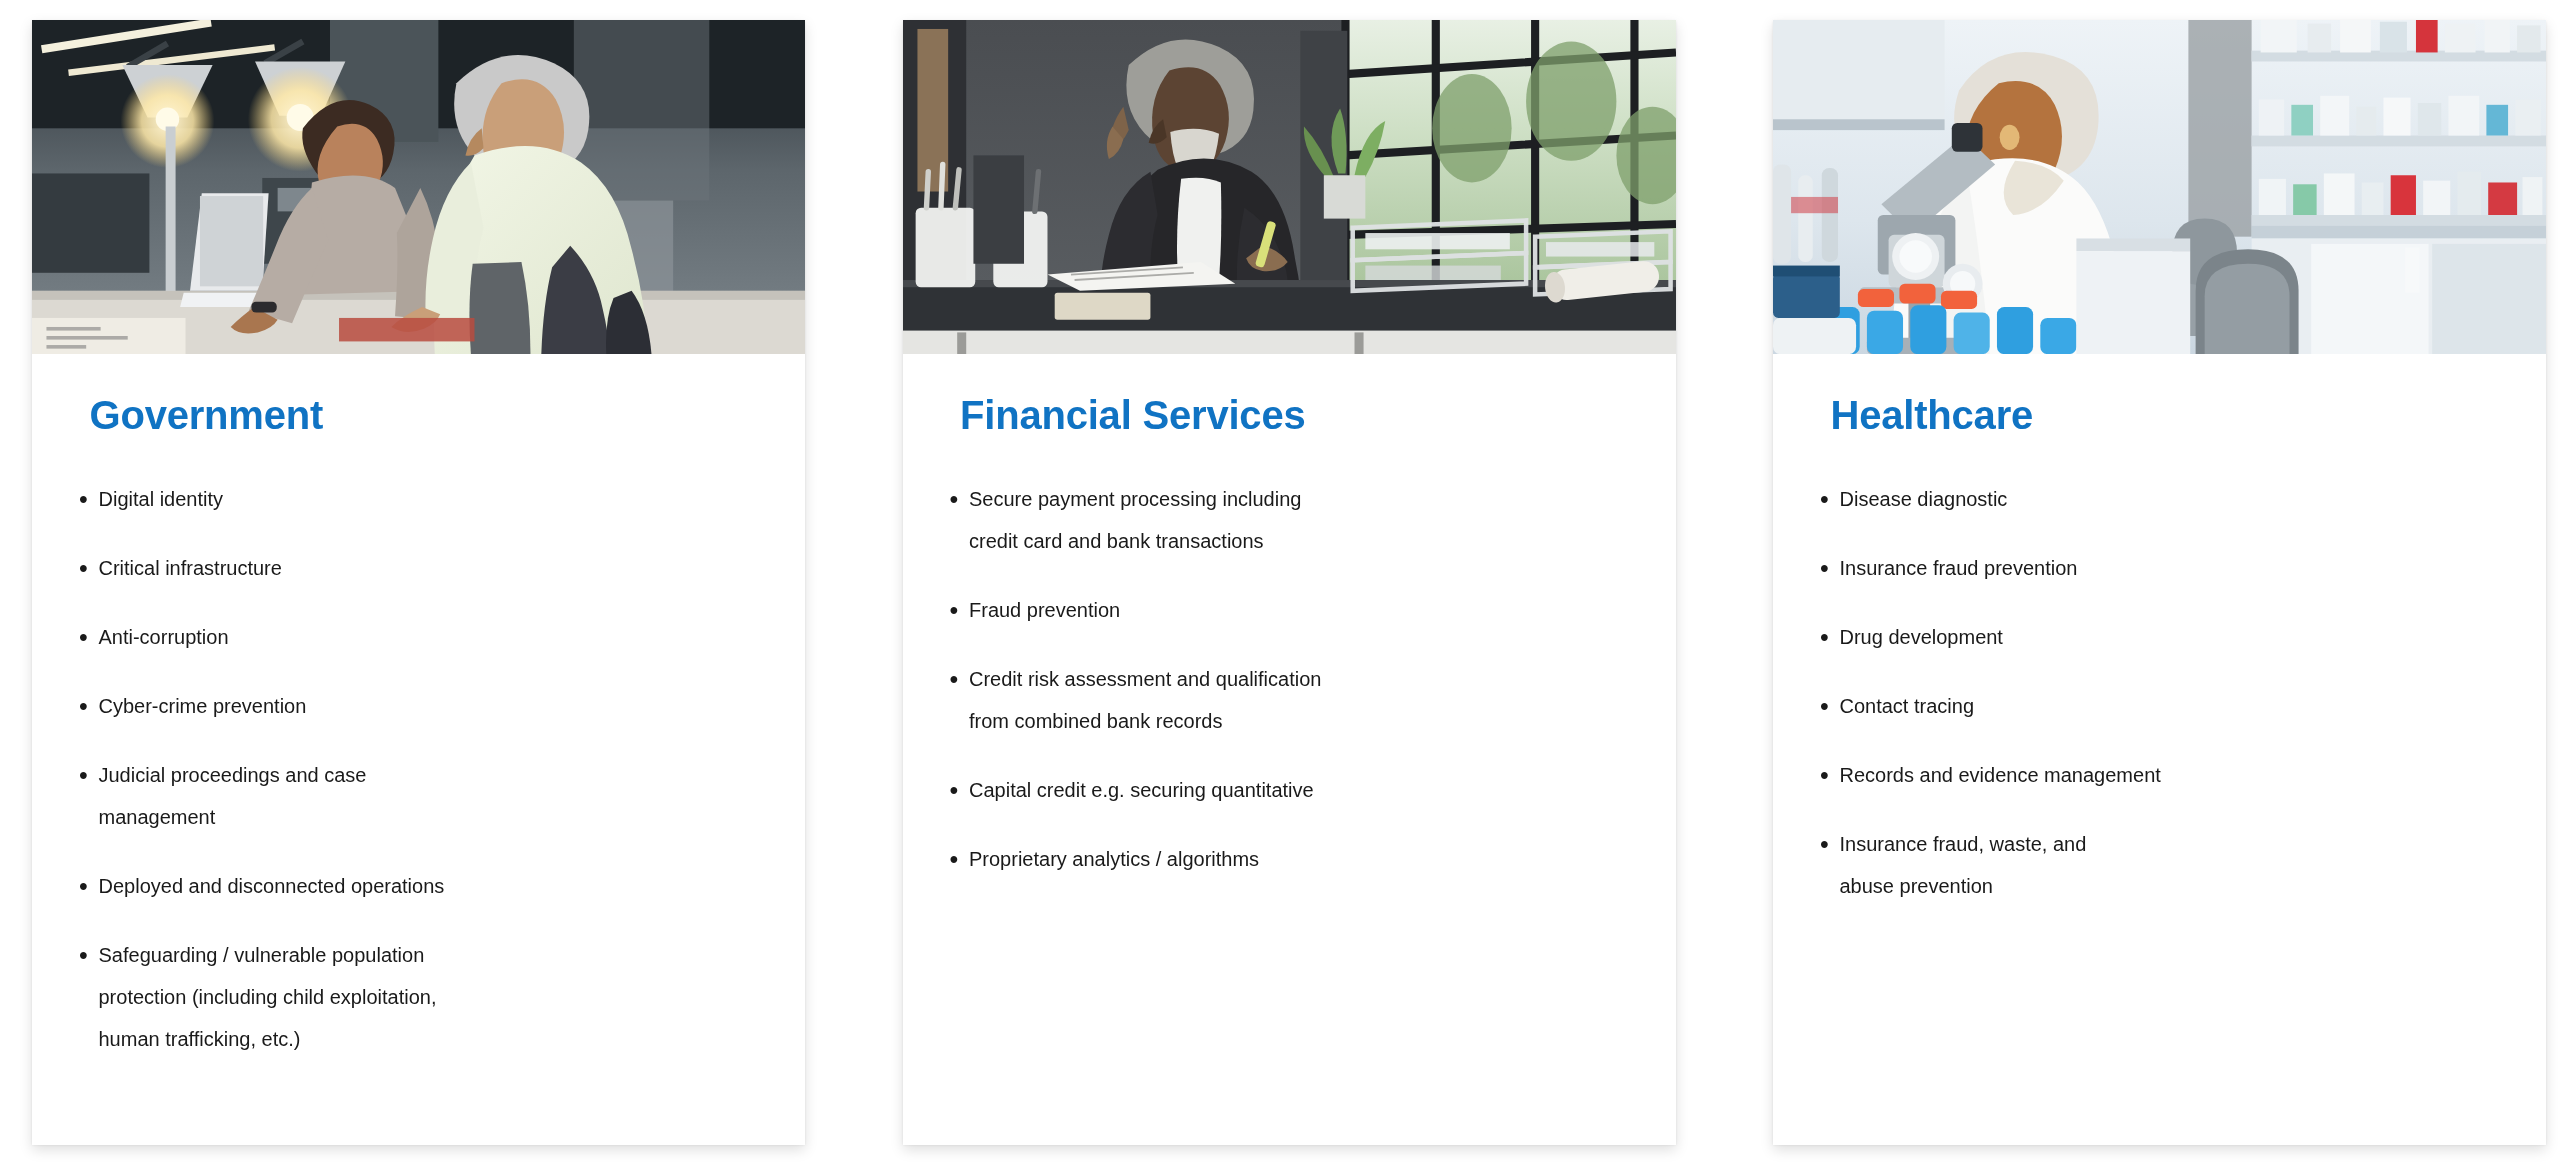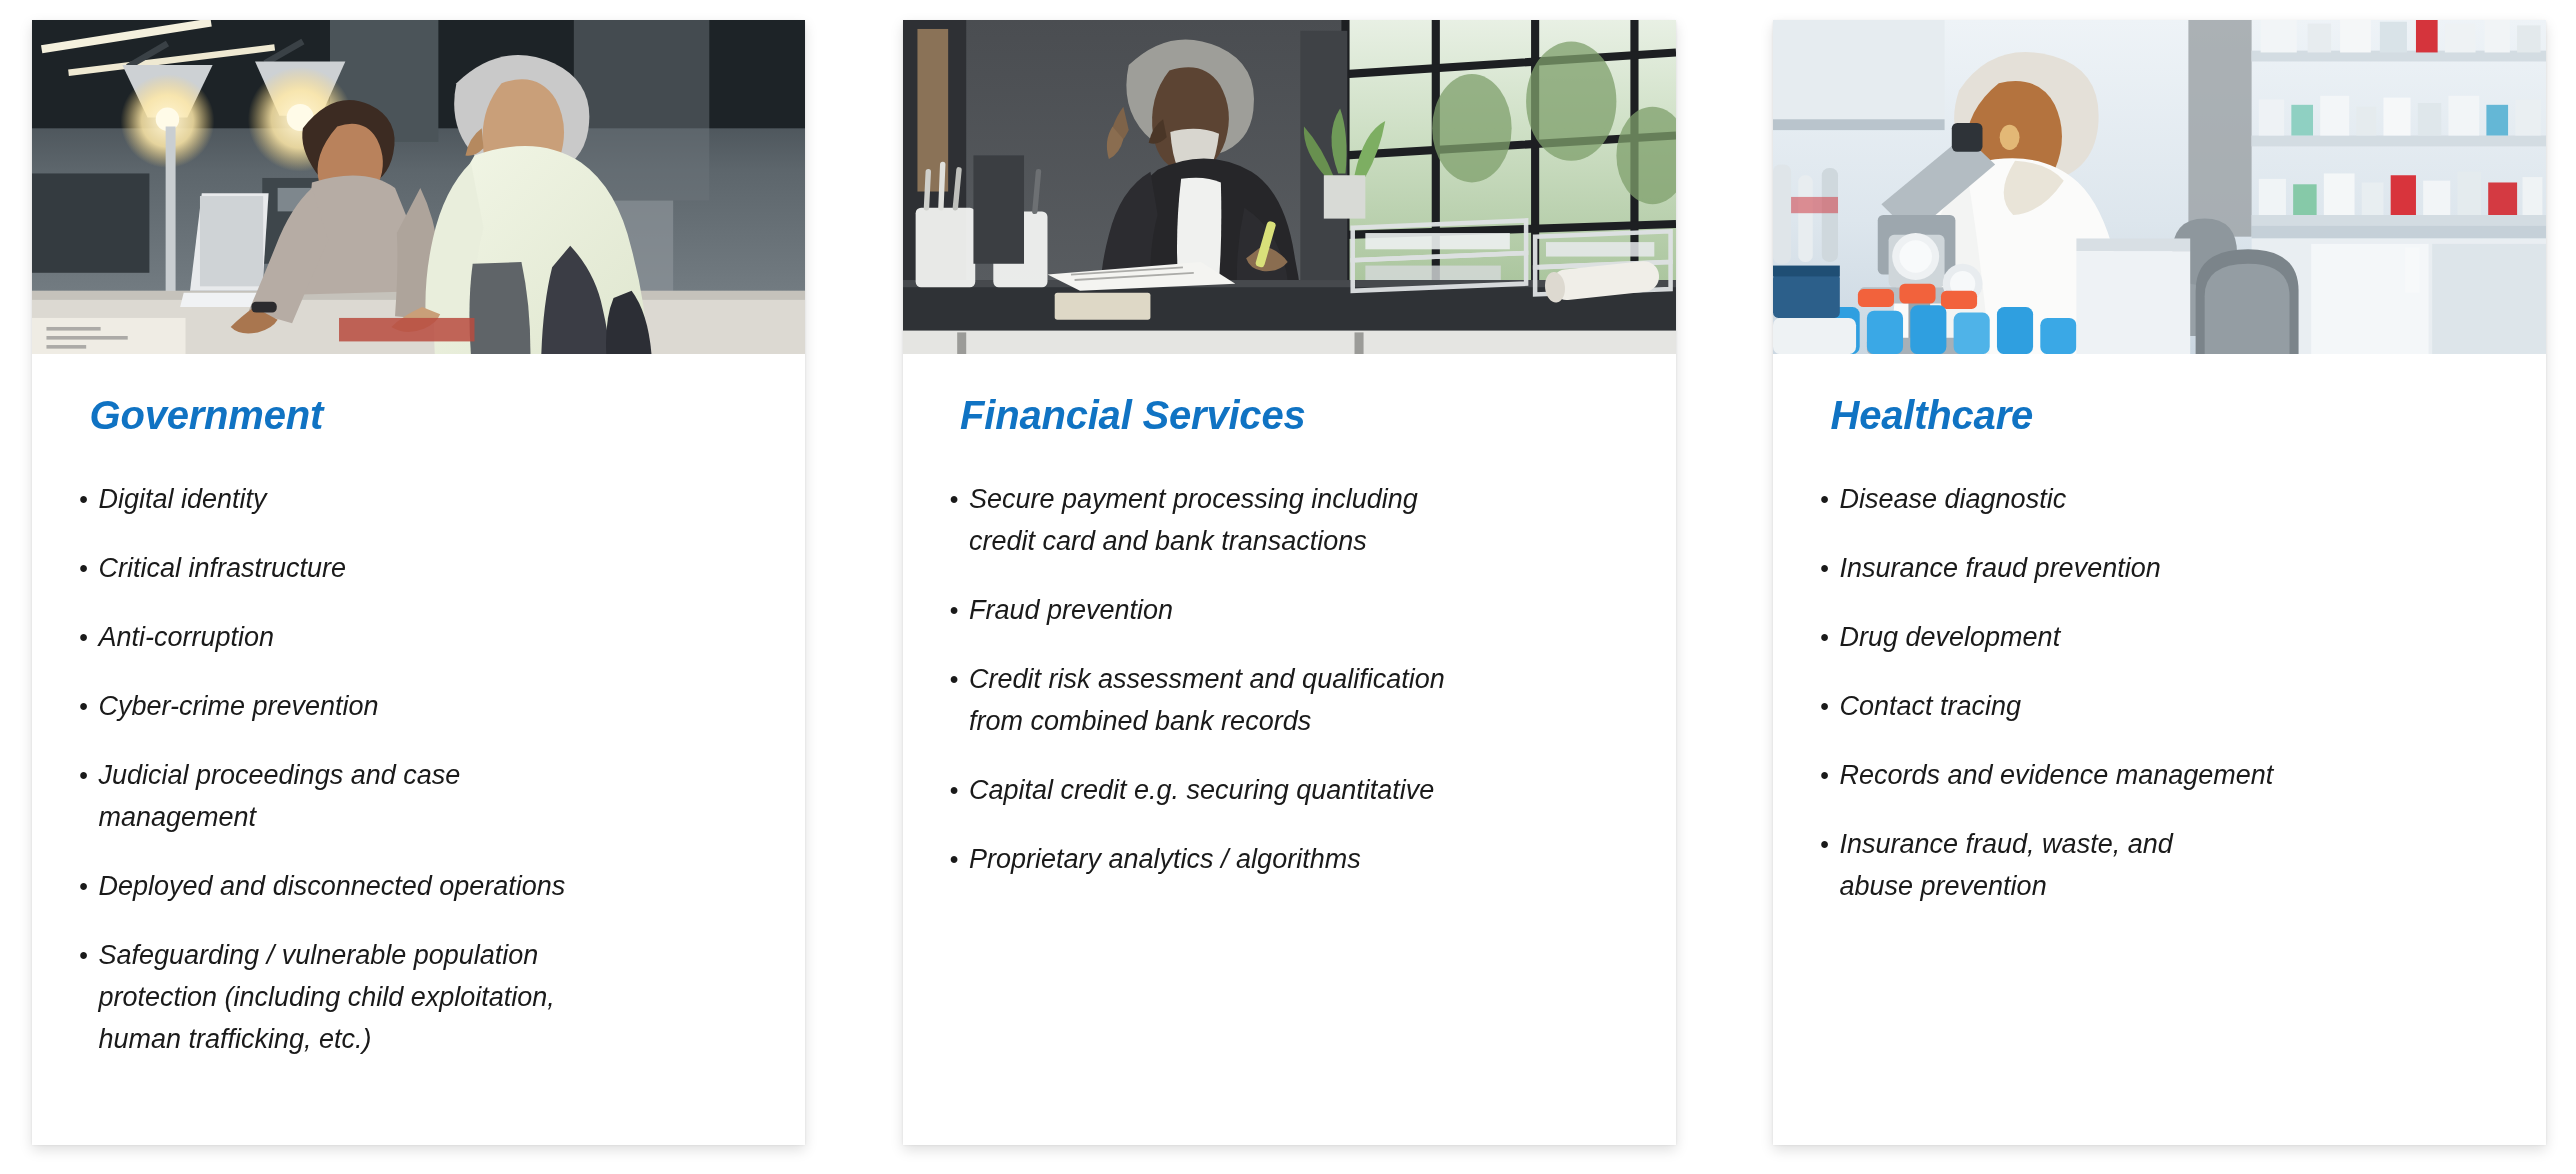--- a/index.html
+++ b/index.html
@@ -25,21 +25,20 @@
   .cards-row {
     position: absolute;
     left: 32px;
     top: 20px;
     width: 2514px;
     height: 1125px;
     display: flex;
     flex-direction: row;
     justify-content: space-between;
     align-items: flex-start;
-    font-style: italic;
   }
 
   .card {
     width: 773px;
     height: 1125px;
     background: #ffffff;
     box-shadow: 0 4.5px 12.6px rgba(0,0,0,0.13), 0 0.9px 2.7px rgba(0,0,0,0.08);
     display: flex;
     flex-direction: column;
     box-sizing: border-box;
@@ -74,21 +73,21 @@
     white-space: nowrap;
   }
 
   ul.bullets {
     list-style: none;
     margin: 0;
     padding: 0;
   }
   ul.bullets li {
     position: relative;
-    font-size: 27px;
+    font-size: 20px;
     line-height: 42px;
     color: #1a1a1a;
     padding-left: 43px;
     margin-bottom: 27px;
   }
   ul.bullets li::before {
     content: "\2022";
     position: absolute;
     left: 23.5px;
     top: 0;

